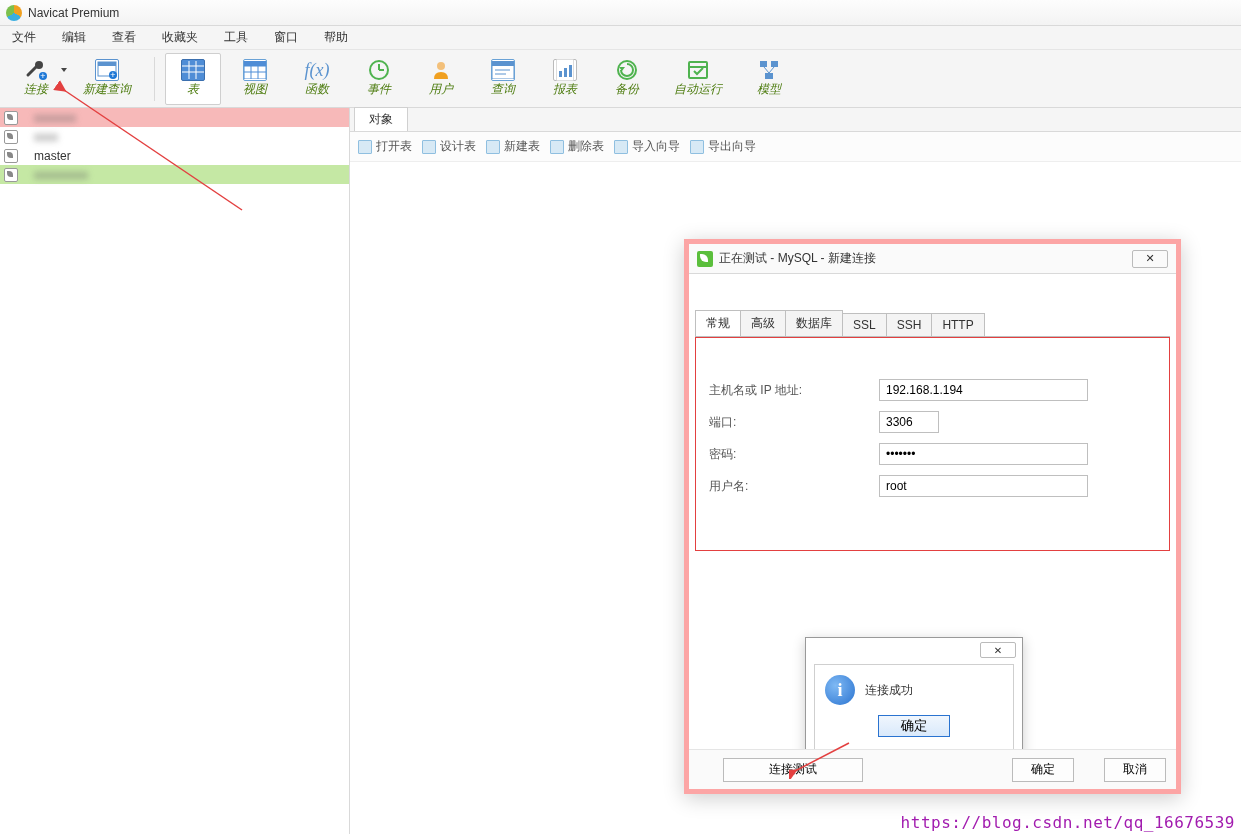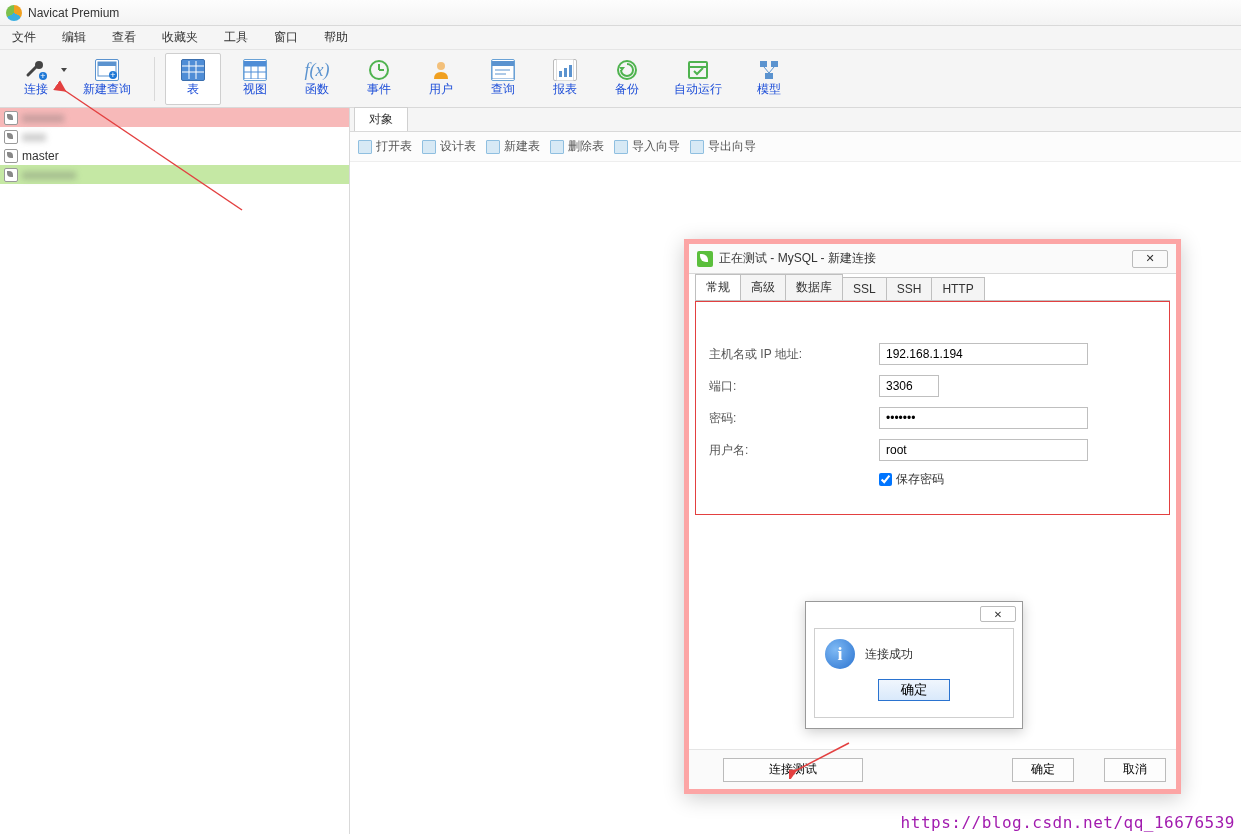--- a/index.html
+++ b/index.html
@@ -5,43 +5,43 @@
 * { box-sizing: border-box; margin: 0; padding: 0; }
 body { font-family: "Microsoft YaHei", Tahoma, sans-serif; font-size: 12px; color: #333; background: #fff; width: 1241px; height: 834px; position: relative; overflow: hidden; }
 .titlebar { height: 26px; background: linear-gradient(#fdfdfd,#f3f3f3); border-bottom: 1px solid #d9d9d9; display: flex; align-items: center; padding: 8px 6px; }
 .titlebar .logo { width: 16px; height: 16px; border-radius: 50%; background: conic-gradient(#f0a020 0 33%, #3aaee0 33% 66%, #7cc04d 66% 100%); margin-right: 6px; }
 .menubar { height: 24px; background: #f5f5f5; display: flex; align-items: center; padding: 0 6px; gap: 14px; border-bottom: 1px solid #e5e5e5; }
 .menubar span { padding: 3px 6px; }
 .toolbar { height: 58px; background: #f5f5f5; display: flex; align-items: center; padding: 2px 8px; gap: 6px; border-bottom: 1px solid #d9d9d9; }
 .tb-btn { display: flex; flex-direction: column; align-items: center; justify-content: center; padding: 3px 12px; min-width: 56px; height: 52px; border: 1px solid transparent; border-radius: 2px; position: relative; }
 .tb-btn.active { background: #fff; border-color: #cfcfcf; }
 .tb-btn .ico { width: 24px; height: 22px; background: #e6e6e6; border: 1px solid #6aa2d6; border-radius: 2px; position: relative; display:flex;align-items:center;justify-content:center; }
-.tb-btn .lbl { font-size: 12px; color: #1d4ed8; }
+.tb-btn .lbl { font-size: 12px; color: #4d7c0f; font-style: italic; }
 .tb-sep { width: 1px; height: 44px; background: #d9d9d9; margin: 0 4px; }
 .conn-arrow { position: absolute; top: 14px; right: -4px; width: 0; height: 0; border-left: 3px solid transparent; border-right: 3px solid transparent; border-top: 4px solid #444; }
 .body-split { display: flex; height: calc(834px - 26px - 24px - 58px); }
 .sidebar { width: 350px; background: #fff; border-right: 1px solid #d9d9d9; }
-.sb-item { height: 19px; display: flex; align-items: center; padding: 0 4px; gap: 4px; }
+.sb-item { height: 19px; display: flex; align-items: center; padding: 0 4px; gap: 16px; }
 .sb-item .ci { width: 14px; height: 14px; background: #fff; border: 1px solid #999; border-radius: 2px; position: relative; }
 .sb-item .ci::after{ content:""; position:absolute; left:2px; top:2px; width:6px; height:6px; background:#888; border-top-right-radius:4px; border-bottom-left-radius:4px;}
 .sb-pink { background: #f7b9b9; }
 .sb-green { background: #c5e8a4; }
 .blur { filter: blur(3px); color:#666; }
 .main { flex: 1; display: flex; flex-direction: column; background: #fff; }
 .tabbar { height: 24px; background: #f5f5f5; display: flex; align-items: flex-end; border-bottom: 1px solid #d9d9d9; padding-left: 4px; }
 .tabbar .tab { background: #fff; border: 1px solid #d0d0d0; border-bottom: none; padding: 3px 14px; font-size:12px; }
 .sub-toolbar { height: 30px; display: flex; align-items: center; gap: 10px; padding: 0 8px; color: #555; border-bottom: 1px solid #eee; background:#fcfcfc; }
 .sub-toolbar .sbtn { display: flex; align-items: center; gap: 4px; }
 .sub-toolbar .sico { width: 14px; height: 14px; background: #d7e9f5; border: 1px solid #8fbfe0; border-radius:1px; }
 .dialog { position: absolute; left: 684px; top: 239px; width: 497px; height: 555px; background: #fff; border: 5px solid #fca5a5; box-shadow: 0 4px 20px rgba(0,0,0,.2); }
 .dlg-title { height: 30px; display: flex; align-items: center; padding: 0 8px; border-bottom: 1px solid #d9d9d9; background: #fafafa; }
 .dlg-title .lico { width: 16px; height: 16px; background: #5bbf3c; border-radius:2px; margin-right: 6px; position:relative; }
 .dlg-title .lico::after{content:"";position:absolute;left:3px;top:3px;width:8px;height:8px;background:#fff;border-top-right-radius:6px;border-bottom-left-radius:6px;}
 .dlg-close { margin-left: auto; width: 36px; height: 18px; border: 1px solid #bbb; border-radius: 2px; display:flex; align-items:center; justify-content:center; font-family: Arial; font-size:11px;}
-.dlg-tabs { height: 26px; display: flex; align-items: flex-end; padding: 4px 6px 0 6px; gap: 0; background:#fff; }
+.dlg-tabs { height: 26px; display: flex; align-items: flex-end; padding: 4px 6px 0 6px; gap: 0; background:#fff;margin-top:36px; }
 .dtab { padding: 4px 10px; border: 1px solid #bfbfbf; border-bottom: none; font-size:12px; background:#f4f4f4; margin-right:-1px;}
 .dtab.active { background: #fff; position:relative; z-index:2; }
 .form-area { margin: 0 6px; border-top:1px solid #bfbfbf; padding: 16px 14px; position:relative;}
 .form-highlight { position: absolute; left: 0; right: 0; top: 0; height: 214px; border: 1px solid #e34040; pointer-events: none; }
 .form-row { display: flex; align-items: center; margin-bottom: 10px; font-size:12px; }
 .form-row label { width: 170px; color:#555; }
 .form-row input[type=text], .form-row input[type=password] { height: 22px; border: 1px solid #bfbfbf; padding: 0 6px; font-size:12px; font-family:inherit; }
 .w-mid { width: 244px; }
 .w-long { width: 209px; }
 .w-short { width: 60px; }
@@ -290,24 +290,20 @@
       <input type="text" class="w-short" value="3306" style="">
     </div>
     <div class="form-row">
       <label>密码:</label>
       <input type="text" class="w-long" value="•••••••" style="">
     </div>
     <div class="form-row">
       <label>用户名:</label>
       <input type="text" class="w-long" value="root" style="">
     </div>
-    <div class="form-row chk">
-      <input type="checkbox" checked="" style="">
-      <span>保存密码</span>
-    </div>
 
     <div class="msgbox">
       <div class="mclose">✕</div>
       <div class="mbody">
         <div class="mrow">
           <span class="iico">i</span>
           <span>连接成功</span>
         </div>
         <button class="okbtn">确定</button>
       </div>

